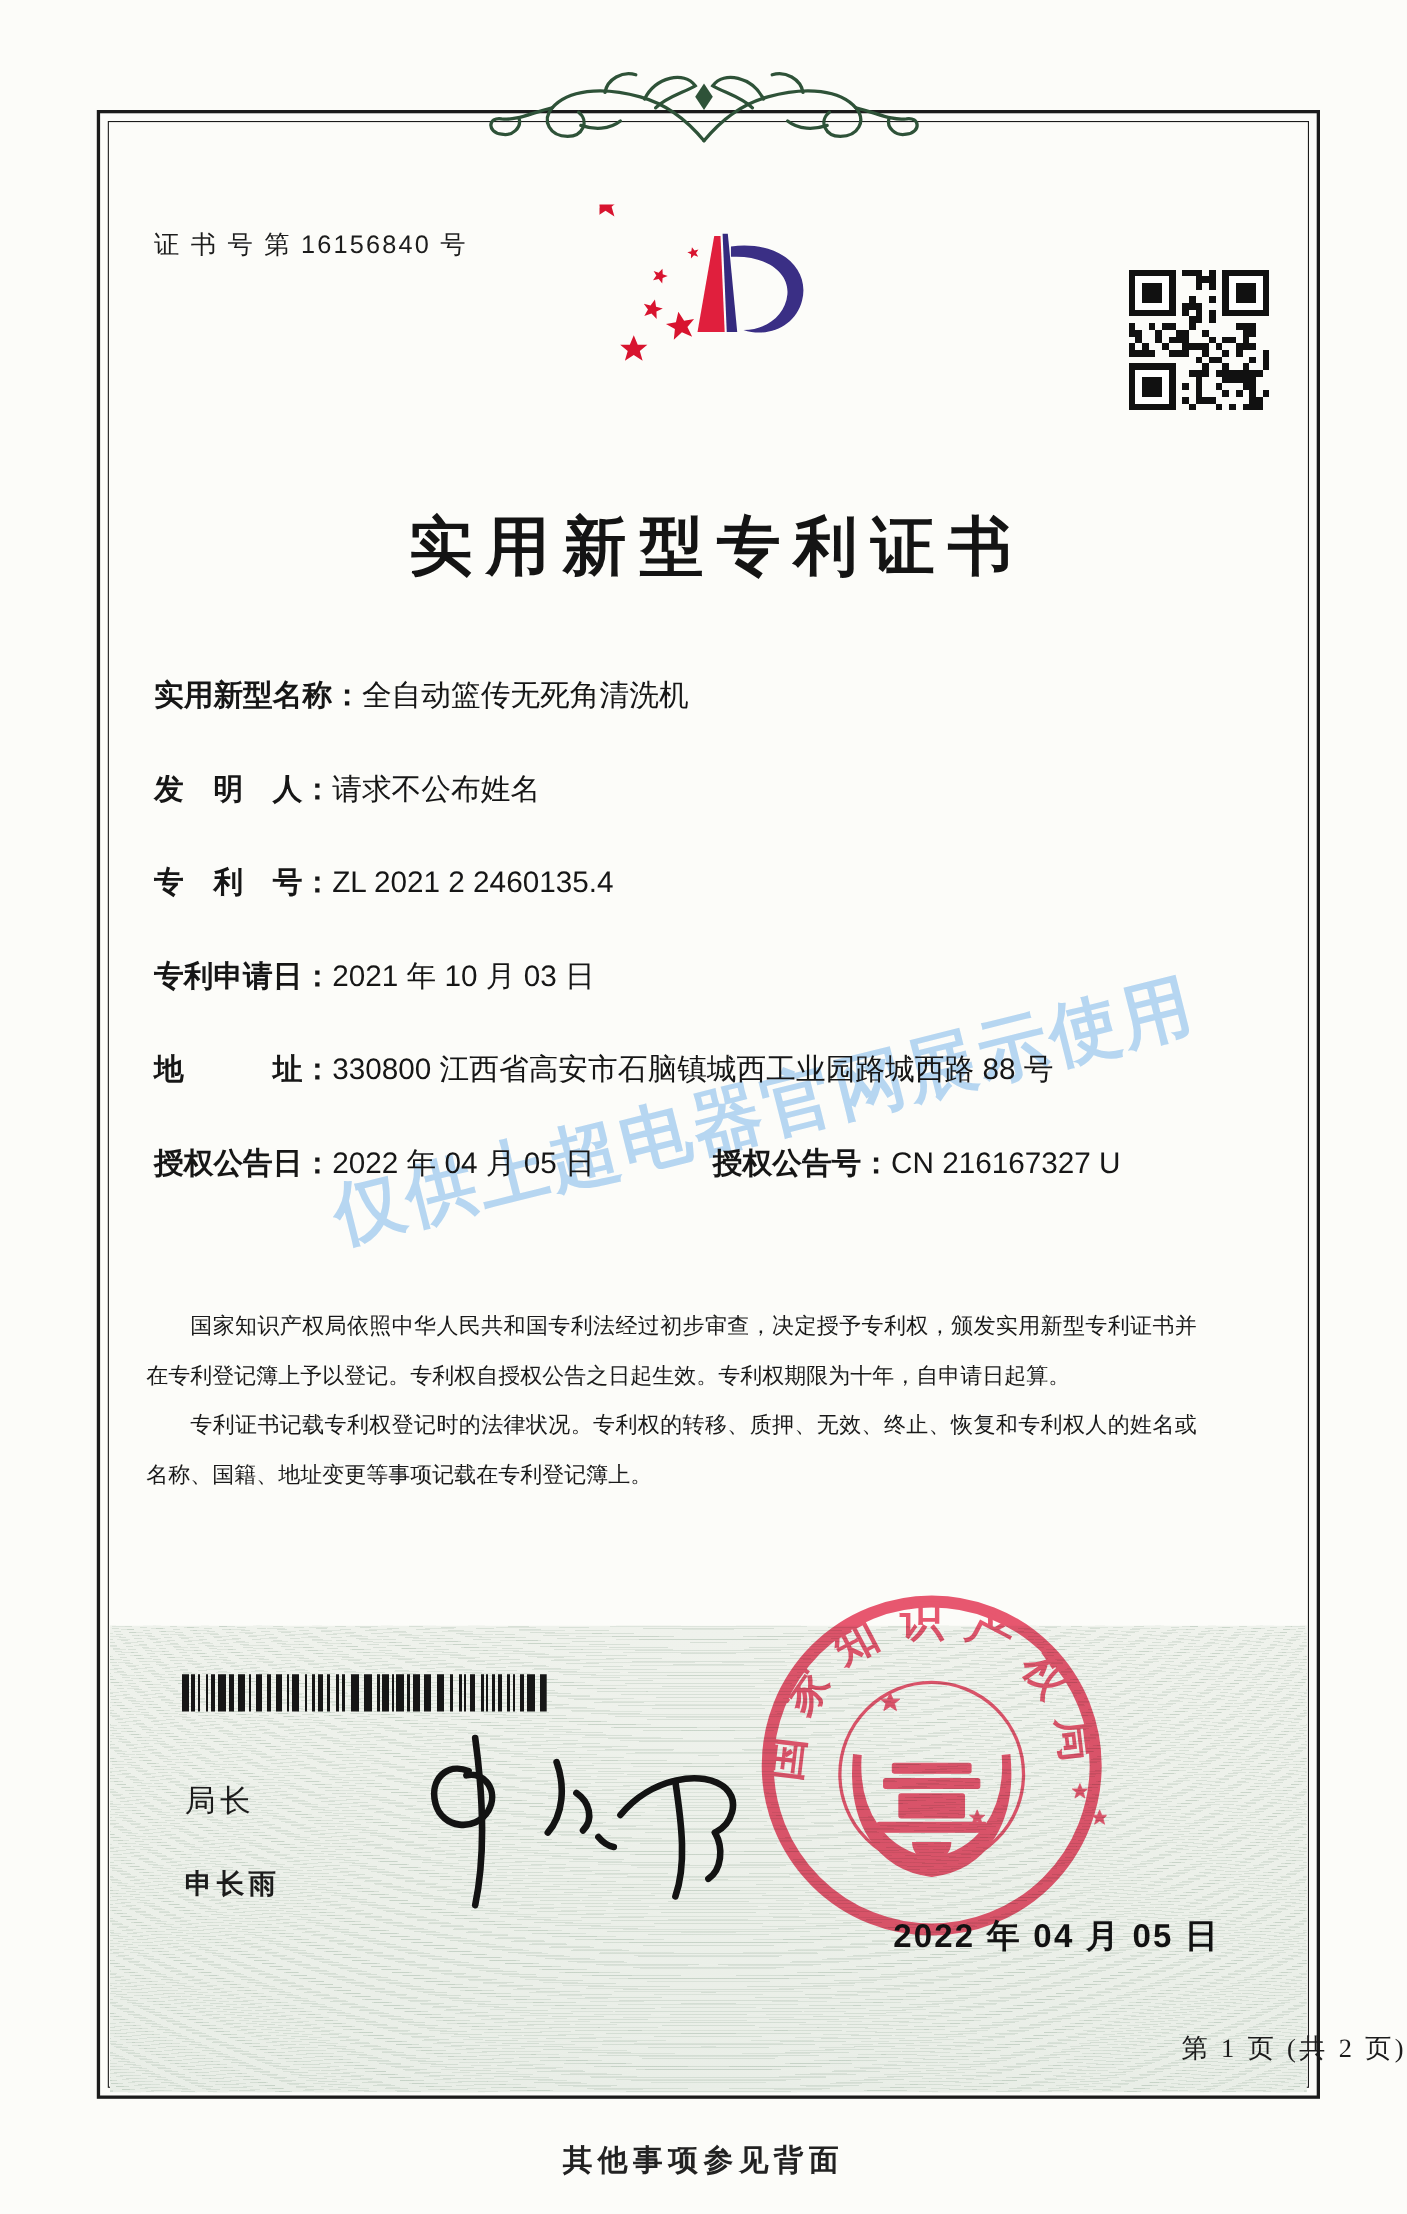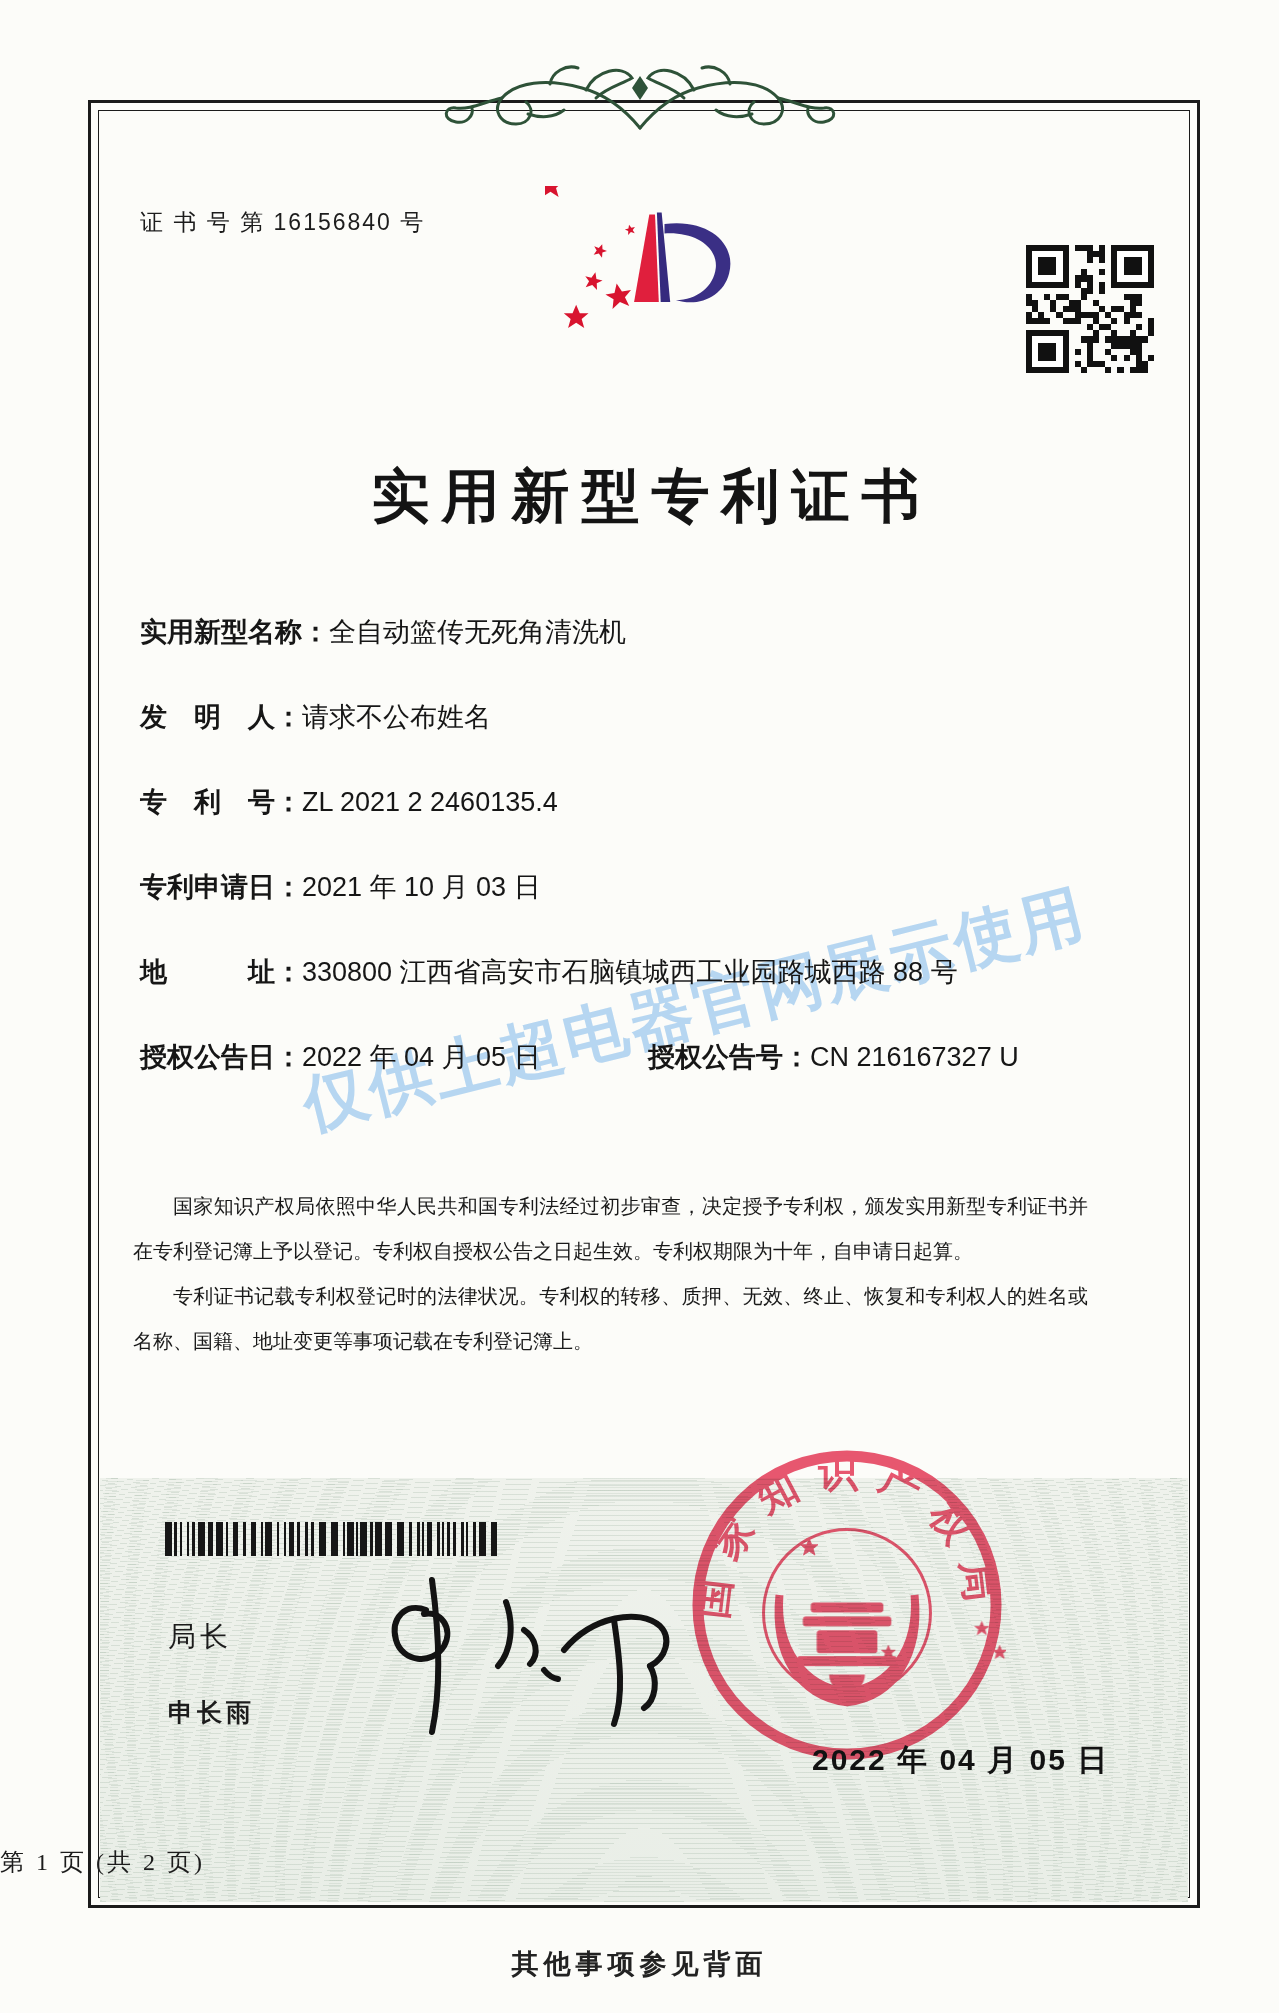--- a/index.html
+++ b/index.html
@@ -59,21 +59,21 @@
 
   .barcode{left:165px;top:1522px;width:332px;height:34px;}
 
   .officer-title{left:168px;top:1618px;font-size:28px;font-weight:400;letter-spacing:4px;}
   .officer-name{left:168px;top:1684px;font-size:25px;font-weight:600;letter-spacing:4px;margin-top:12px;}
   .signature{left:348px;top:1566px;width:340px;height:180px;}
 
   .seal{left:688px;top:1446px;width:318px;height:318px;mix-blend-mode:multiply;}
   .seal-date{left:812px;top:1740px;font-size:30px;font-weight:600;letter-spacing:2px;color:#121212;z-index:6;}
 
-  .page-info{left:0;top:1846px;width:1279px;text-align:left;font-size:24px;letter-spacing:3px;
+  .page-info{left:0;top:1846px;width:1279px;text-align:right;font-size:24px;letter-spacing:3px;
     font-family:"Liberation Serif","DejaVu Serif",serif;z-index:5;}
   .back-note{left:0;top:1946px;width:1279px;text-align:center;font-size:27px;letter-spacing:5px;
     font-family:"Liberation Serif","DejaVu Serif",serif;font-weight:600;color:#222;}
 
   .watermark{
     left:315px;top:1062px;width:820px;
     font-size:64px;font-weight:700;letter-spacing:3px;
     color:rgba(139,190,236,.62);
     transform:rotate(-14deg);transform-origin:left bottom;
     white-space:nowrap;z-index:2;pointer-events:none;

